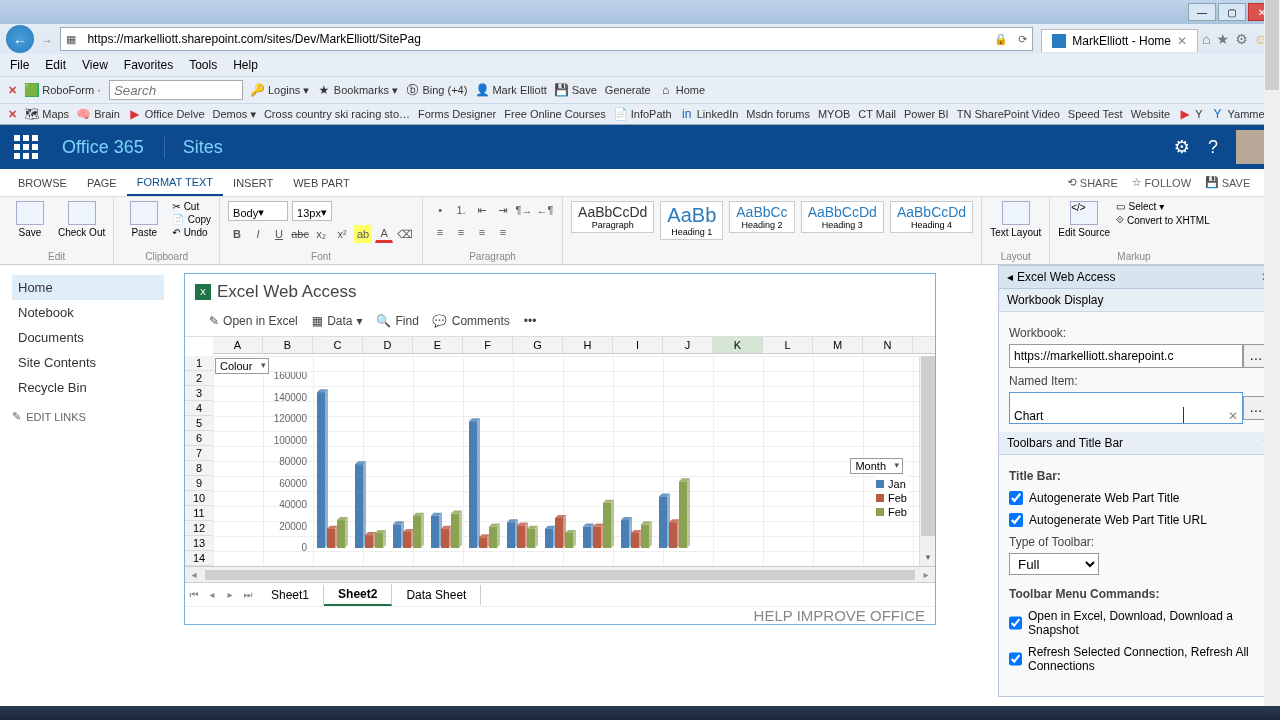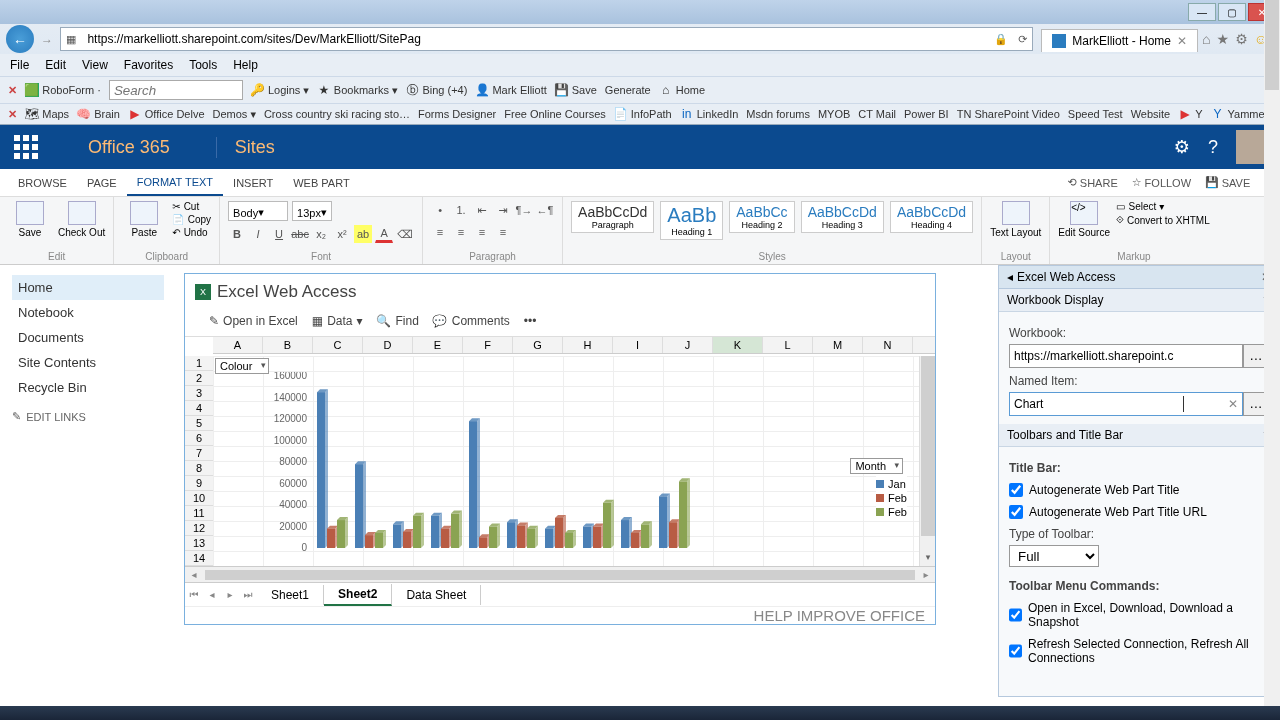--- a/index.html
+++ b/index.html
@@ -30,21 +30,21 @@
 .toolbar-row.second { flex-wrap: nowrap; overflow: hidden; }
 .tb-item { display: flex; align-items: center; gap: 3px; cursor: pointer; color: #333; white-space: nowrap; }
 .tb-x { color: #c44; font-weight: bold; cursor: pointer; }
 .tb-icon { width: 14px; height: 14px; display: inline-flex; align-items: center; justify-content: center; font-size: 12px; }
 .search-box { border: 1px solid #aaa; background: #fff; height: 20px; width: 134px; padding: 0 4px; font-style: italic; color: #999; }
 
 
 .suite-bar { background: #0b4a8f; color: #fff; height: 44px; display: flex; align-items: center; padding: 0 10px; gap: 20px; }
 .app-launcher { width: 32px; height: 32px; display: grid; grid-template-columns: repeat(3,6px); grid-template-rows: repeat(3,6px); gap: 3px; cursor: pointer; align-content: center; justify-content: center; }
 .app-launcher span { background: #fff; }
-.suite-link { font-size: 18px; color: #fdba74; cursor: pointer; margin-left: 26px; }
+.suite-link { font-size: 18px; color: #7dd3fc; cursor: pointer; }
 .suite-link.sites { border-left: 1px solid #3a6aa8; padding-left: 18px; }
 .suite-right { margin-left: auto; display: flex; align-items: center; gap: 18px; }
 .gear { font-size: 18px; cursor: pointer; }
 .avatar { width: 34px; height: 34px; background: #b8a898; }
 
 
 .ribbon-tabs { display: flex; align-items: center; height: 28px; background: #fff; border-bottom: 1px solid #ddd; padding: 0 8px; }
 .ribbon-tab { padding: 6px 10px; font-size: 11px; cursor: pointer; color: #444; }
 .ribbon-tab.active { color: #0b4a8f; border-bottom: 2px solid #0b4a8f; }
 .ribbon-right { margin-left: auto; display: flex; gap: 14px; font-size: 11px; color: #555; }
@@ -390,21 +390,20 @@
         </div>
       <div class="style-box">
           <span class="style-sample h">AaBbCcDd</span>
           <span>Heading 3</span>
         </div>
       <div class="style-box">
           <span class="style-sample h">AaBbCcDd</span>
           <span>Heading 4</span>
         </div>
     </div>
-    <div class="rg-label">Styles</div>
   </div>
   <div class="ribbon-group">
     <div class="rg-content">
         <div class="rg-big-btn">
           <div class="rg-big-icon"></div>
           <span>Text Layout</span>
         </div>
       </div>
     <div class="rg-label">Layout</div>
   </div>
@@ -646,21 +645,21 @@
         <span class="chev">⌃</span>
     </div>
     <div class="pp-body">
       <div class="pp-label">Workbook:</div>
       <div class="pp-field-row">
         <input class="pp-input" value="https://markelliott.sharepoint.c" style="">
         <button class="pp-btn">…</button>
       </div>
       <div class="pp-label">Named Item:</div>
       <div class="pp-field-row">
-        <div style="flex:1;position:relative;display:flex;align-items:center;border:1px solid #5a9bd5;background:#fff;height:24px">
+        <div style="flex:1;position:relative;display:flex;align-items:flex-end;border:1px solid #5a9bd5;background:#fff;height:32px">
           <input style="flex: 1 1 0%; border: none; outline: none; padding: 0px 4px; font-size: 12px;" value="Chart">
           <span style="width:1px;height:16px;background:#333;margin-right:40px"></span>
           <span class="clear-x">✕</span>
         </div>
         <button class="pp-btn">…</button>
       </div>
     </div>
     <div class="pp-section">
       <span>Toolbars and Title Bar</span>
         <span class="chev">⌃</span>

